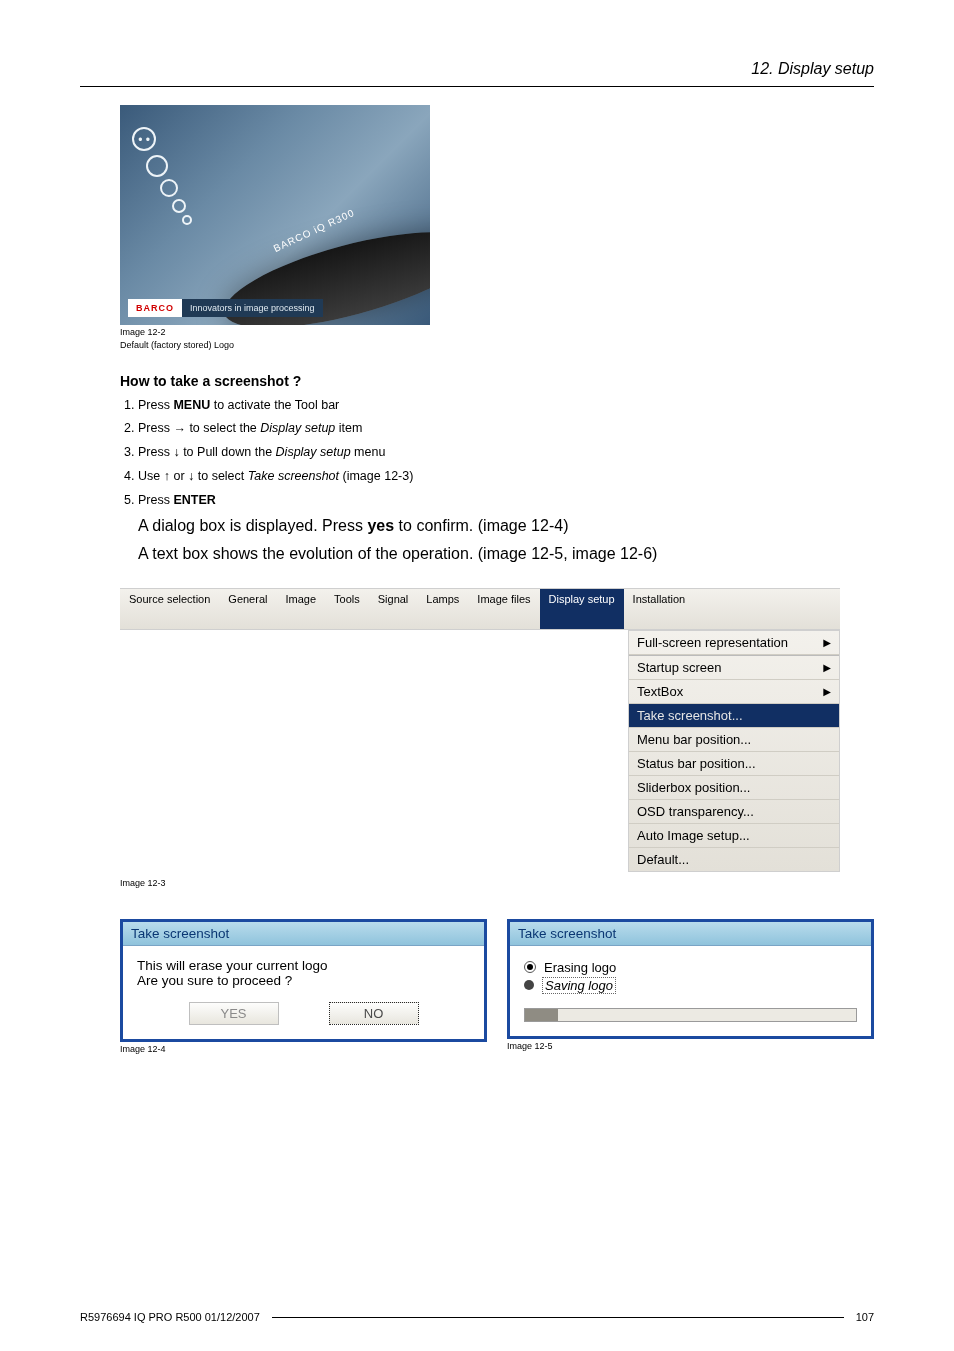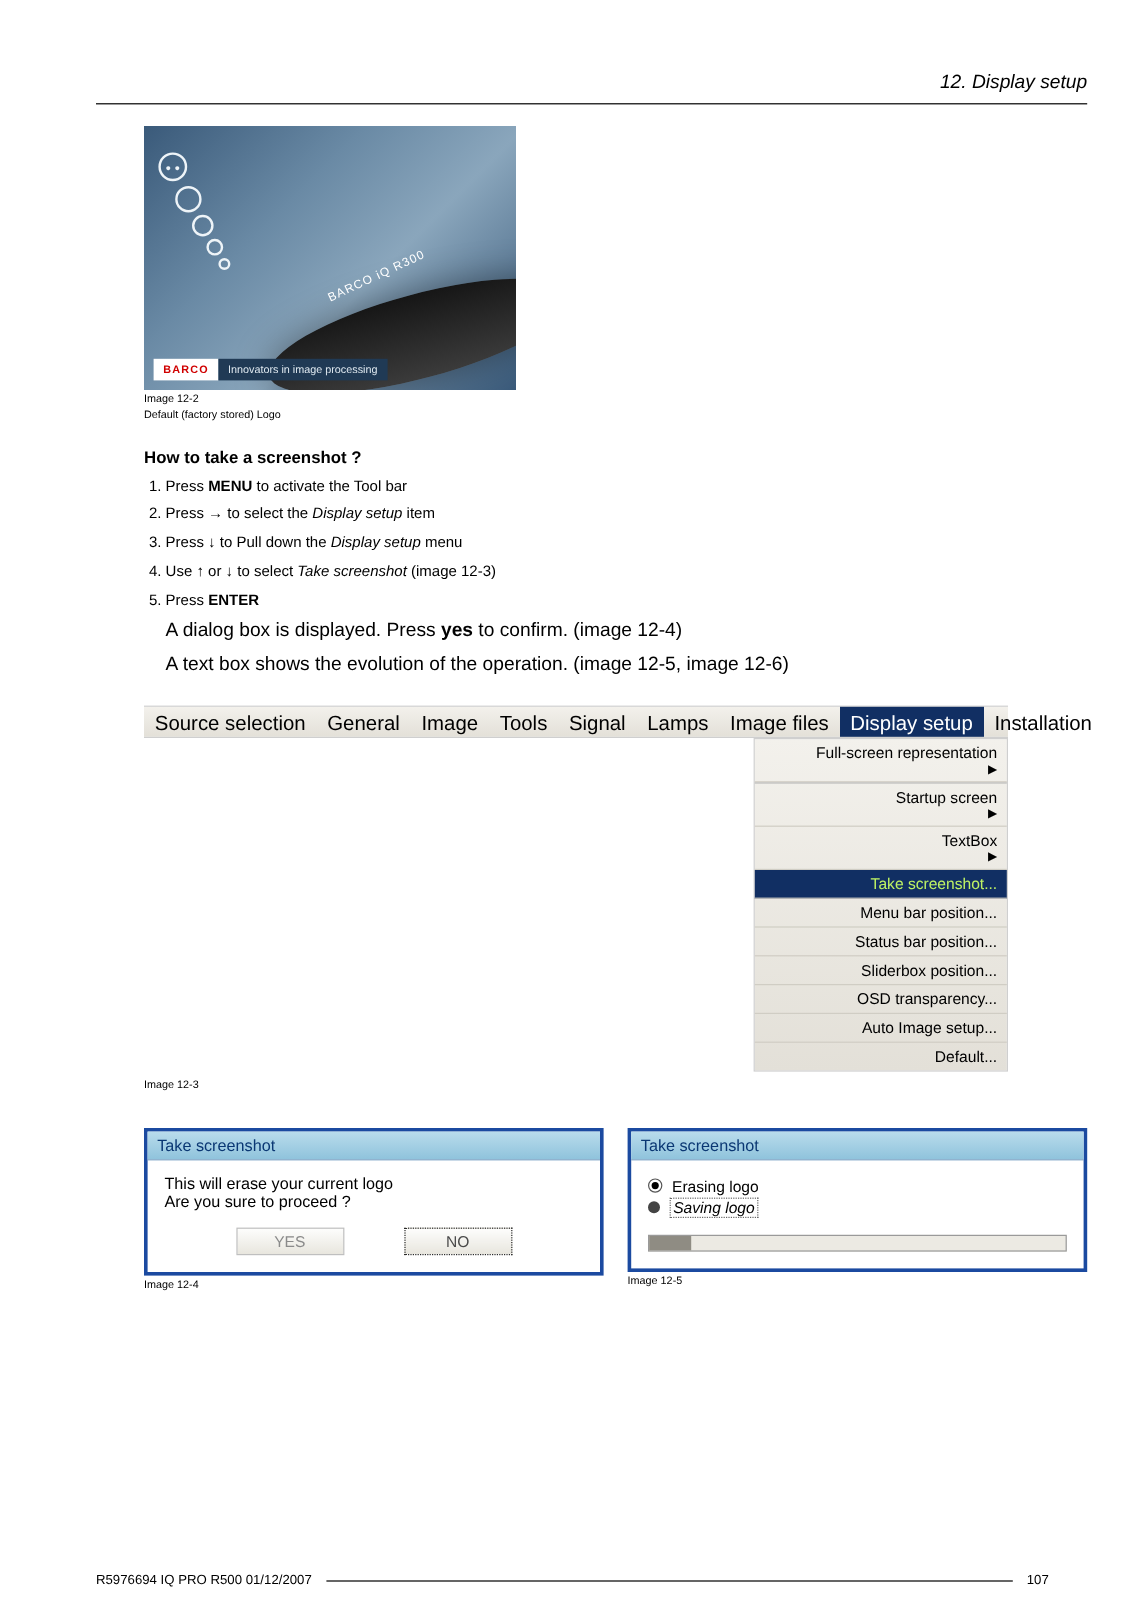--- a/index.html
+++ b/index.html
@@ -5,21 +5,21 @@
   * { box-sizing: border-box; }
   body {
     margin: 0;
     padding: 0;
     background: #fff;
     font-family: Arial, Helvetica, sans-serif;
     color: #000;
     width: 954px;
   }
   .page {
-    padding: 60px 48px 40px 80px;
+    padding: 60px 80px 40px 80px;
     position: relative;
     min-height: 1351px;
   }
   .section-title {
     text-align: right;
     font-style: italic;
     font-size: 16px;
     margin-bottom: 8px;
   }
   hr.toprule {
@@ -117,22 +117,22 @@
   
   .menubar-wrap {
     margin-top: 24px;
     width: 720px;
   }
   .menubar {
     display: flex;
     background: linear-gradient(#f3f1ec,#e3e0d8);
     border-top: 1px solid #cfcfcf;
     border-bottom: 1px solid #cfcfcf;
-    font-size: 17px;
-    height: 27px;
+    font-size: 11px;
+    height: 42px;
     align-items: stretch;
   }
   .menubar .item {
     padding: 4px 9px;
     white-space: nowrap;
     cursor: default;
   }
   .menubar .item.selected {
     background: #112f63;
     color: #fff;
@@ -143,30 +143,29 @@
   }
   .dropdown {
     width: 212px;
     background: linear-gradient(#f3f1ec,#e3e0d8);
     border: 1px solid #cfcfcf;
     font-size: 13px;
   }
   .dropdown .row {
     display: flex;
     justify-content: space-between;
-    align-items: flex-end;
+    align-items: center;
     padding: 4px 8px;
     border-bottom: 1px solid #d0cdc4;
     cursor: default;
-    flex-direction: column;
   }
   .dropdown .row.last { border-bottom: none; }
   .dropdown .row.selected {
     background: #112f63;
-    color: #bef264;
+    color: #e5e5e5;
   }
   .dropdown .arrow {
     font-size: 10px;
   }
   .dropdown hr.sep {
     border: none;
     border-top: 1px solid #bbb;
     margin: 0;
   }
 

